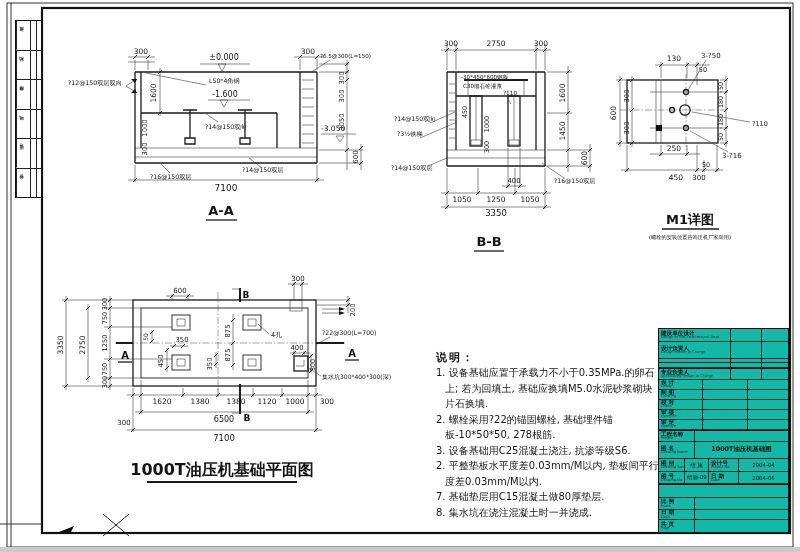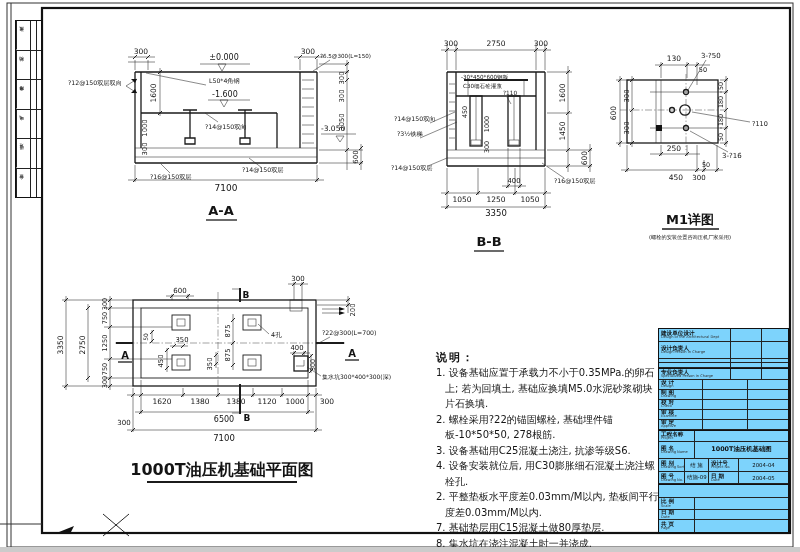--- a/index.html
+++ b/index.html
@@ -14,21 +14,21 @@
   .cl{stroke:#444;stroke-width:0.5;fill:none;stroke-dasharray:7 2 1.5 2;}
   .fr{stroke:#333;stroke-width:1;fill:none;}
   .fr2{stroke:#111;stroke-width:2.2;fill:none;}
   .fillb{fill:#111;stroke:none;}
   
   .notes{position:absolute;left:436px;top:350px;width:224px;}
   .notes .hd{font-size:11px;font-weight:bold;letter-spacing:2px;}
   .notes .it{font-size:10px;line-height:1.55;padding-left:9px;text-indent:-9px;color:#161616;}
   
   .tb{position:absolute;left:658px;top:328px;width:131px;height:205px;border:1.6px solid #111;
-      display:flex;flex-direction:column;box-sizing:border-box;background:#7dd3fc;}
+      display:flex;flex-direction:column;box-sizing:border-box;background:#14b8a6;}
   .tr{display:flex;border-bottom:0.8px solid #222;box-sizing:border-box;}
   .tr:last-child{border-bottom:none;}
   .tc{border-right:0.8px solid #222;box-sizing:border-box;padding:1px 2px;overflow:hidden;
       display:flex;flex-direction:column;justify-content:center;}
   .tc:last-child{border-right:none;}
   .zh{font-size:5.6px;font-weight:bold;line-height:1.1;white-space:nowrap;}
   .en{font-size:3.6px;color:#333;line-height:1.1;white-space:nowrap;}
   .val{font-size:5.4px;text-align:center;white-space:nowrap;}
   .big{font-size:6.4px;font-weight:bold;text-align:center;}
   
@@ -281,21 +281,20 @@
     <text x="222" y="475" font-size="16" font-weight="bold" text-anchor="middle">1000T油压机基础平面图</text>
     <path class="o2" d="M147,482 H297"></path>
   </g>
 </svg>
 
 <div class="notes">
   <div class="hd">说明：</div>
   <div class="it">1. 设备基础应置于承载力不小于0.35MPa.的卵石上; 若为回填土, 基础应换填M5.0水泥砂浆砌块片石换填.</div>
   <div class="it">2. 螺栓采用?22的锚固螺栓, 基础埋件锚板-10*50*50, 278根筋.</div>
   <div class="it">3. 设备基础用C25混凝土浇注, 抗渗等级S6.</div>
-  <div class="it">4. 设备安装就位后, 用C30膨胀细石混凝土浇注螺栓孔.</div>
   <div class="it">2. 平整垫板水平度差0.03mm/M以内, 垫板间平行度差0.03mm/M以内.</div>
   <div class="it">7. 基础垫层用C15混凝土做80厚垫层.</div>
   <div class="it">8. 集水坑在浇注混凝土时一并浇成.</div>
 </div>
 
 <div class="tb">
   <div class="tr" style="height:15px;">
     <div class="tc" style="width:72px;">
           <span class="zh">建设单位设计</span>
           <span class="en">Design of the Architectural Dept</span>

